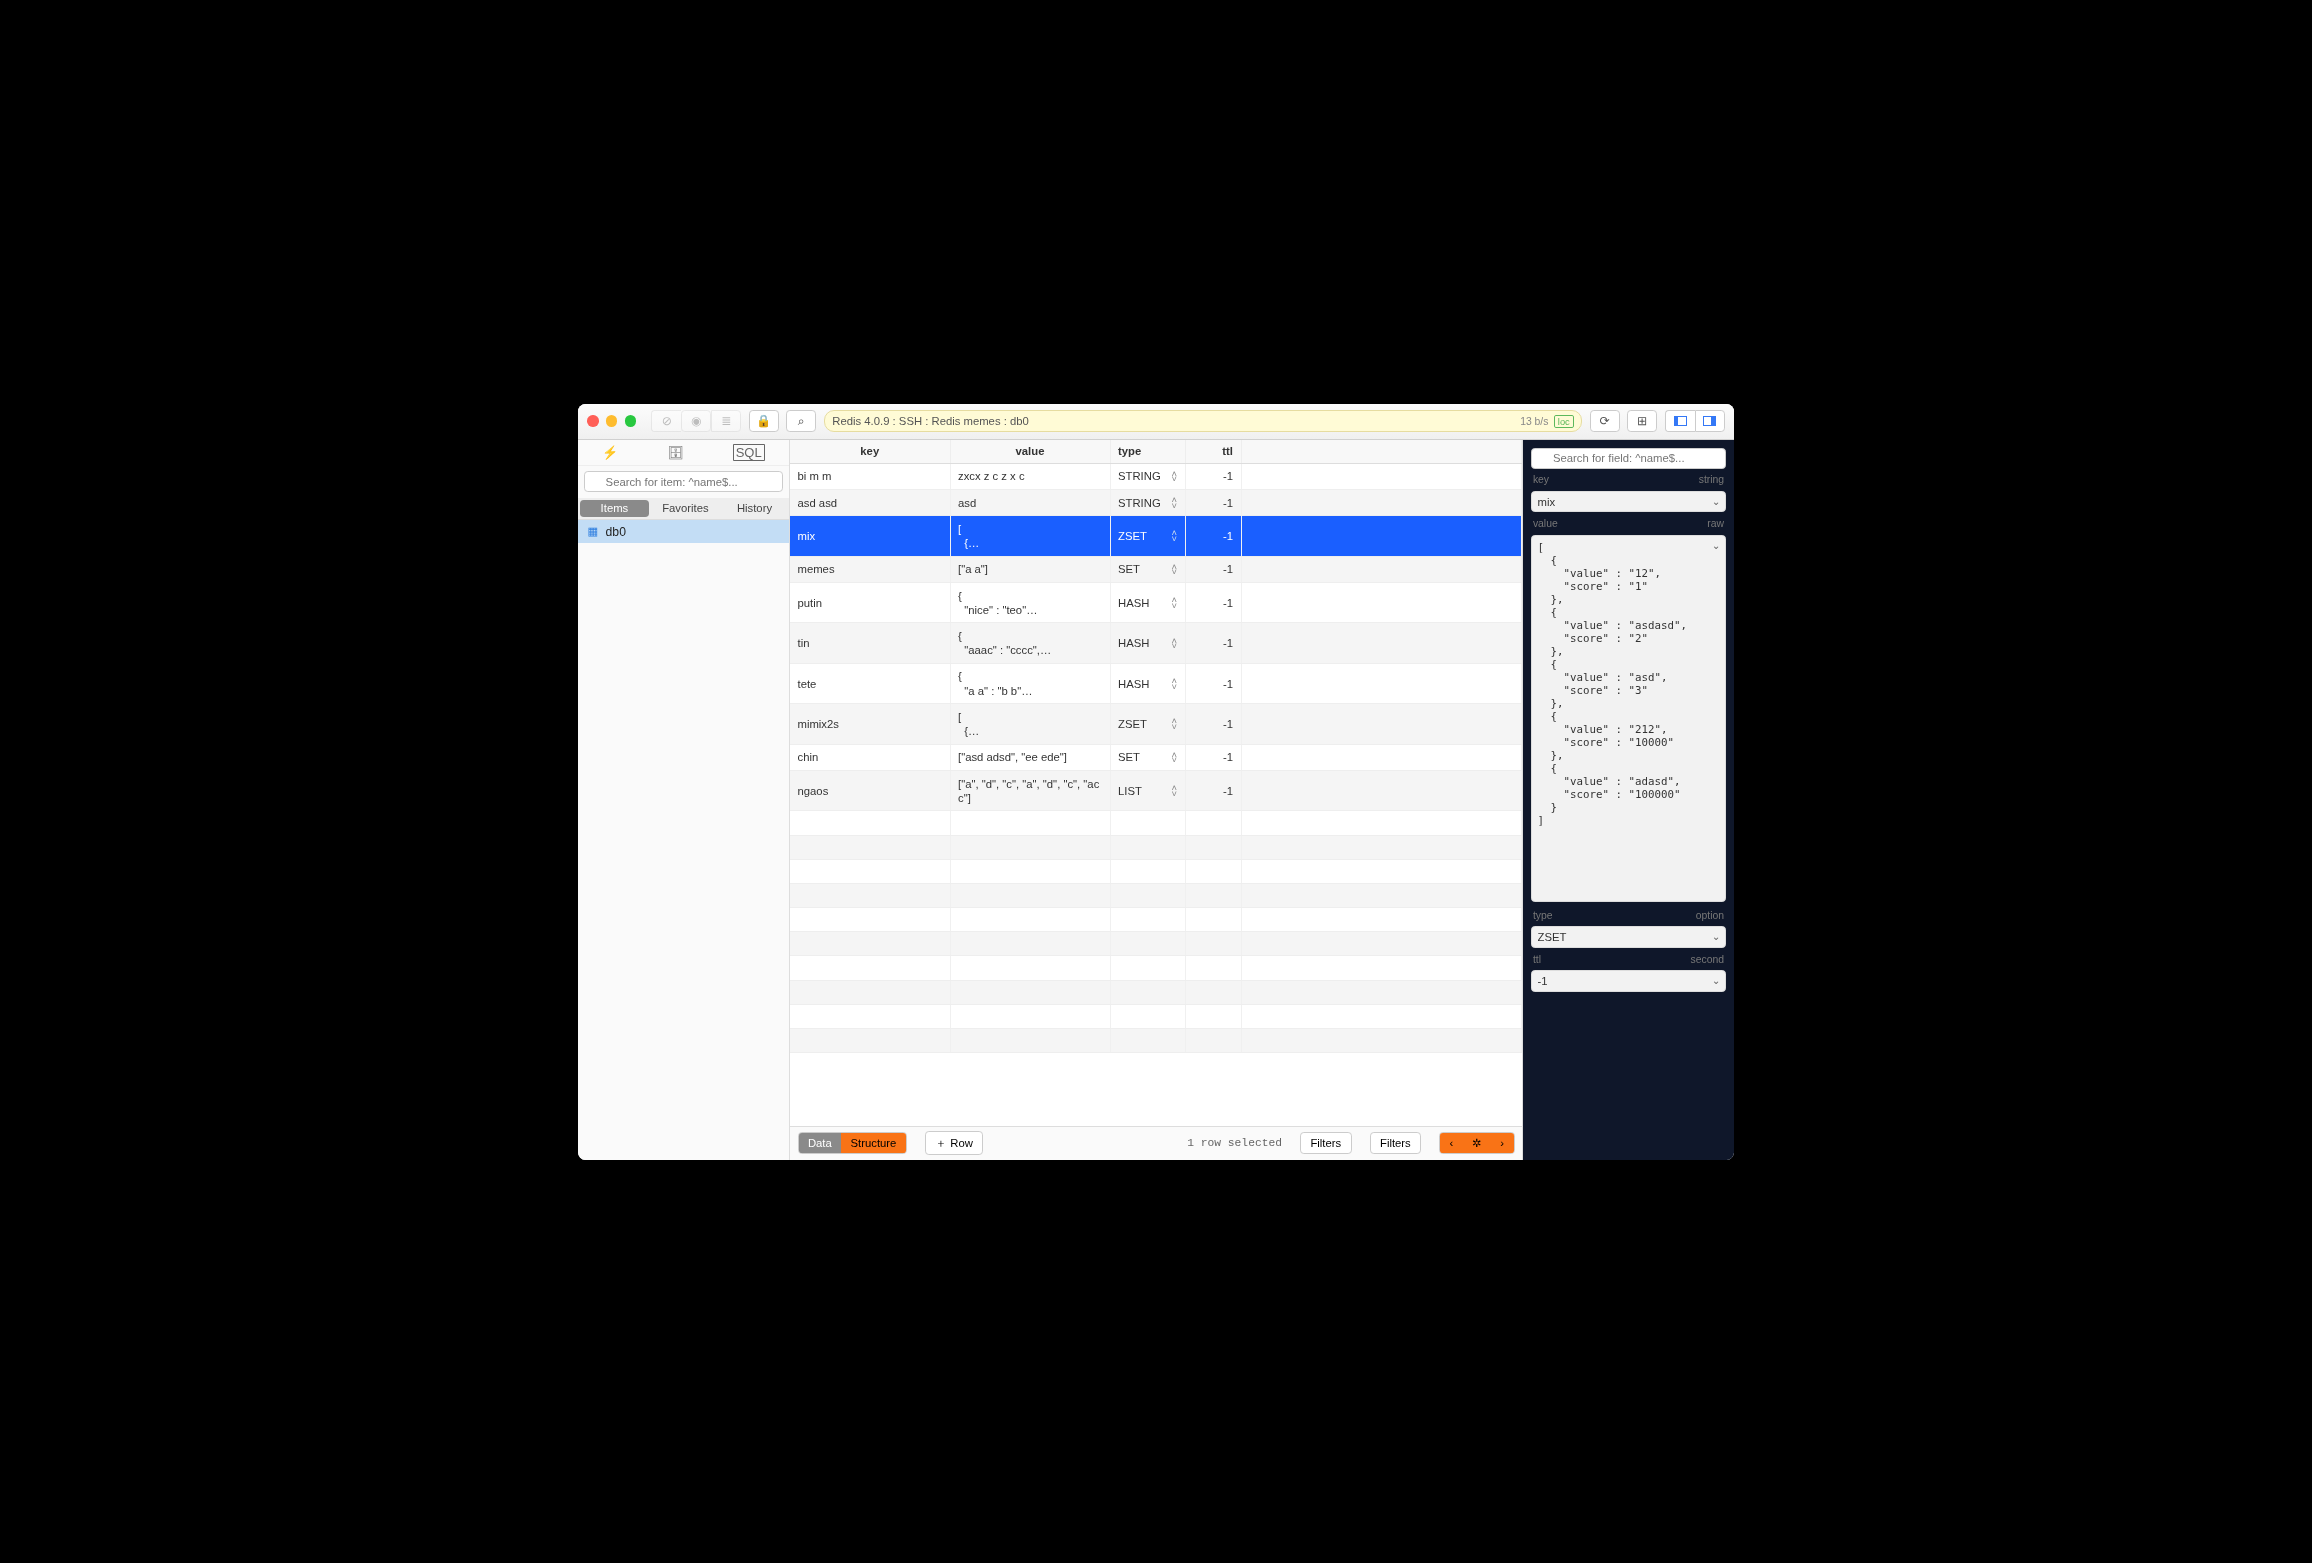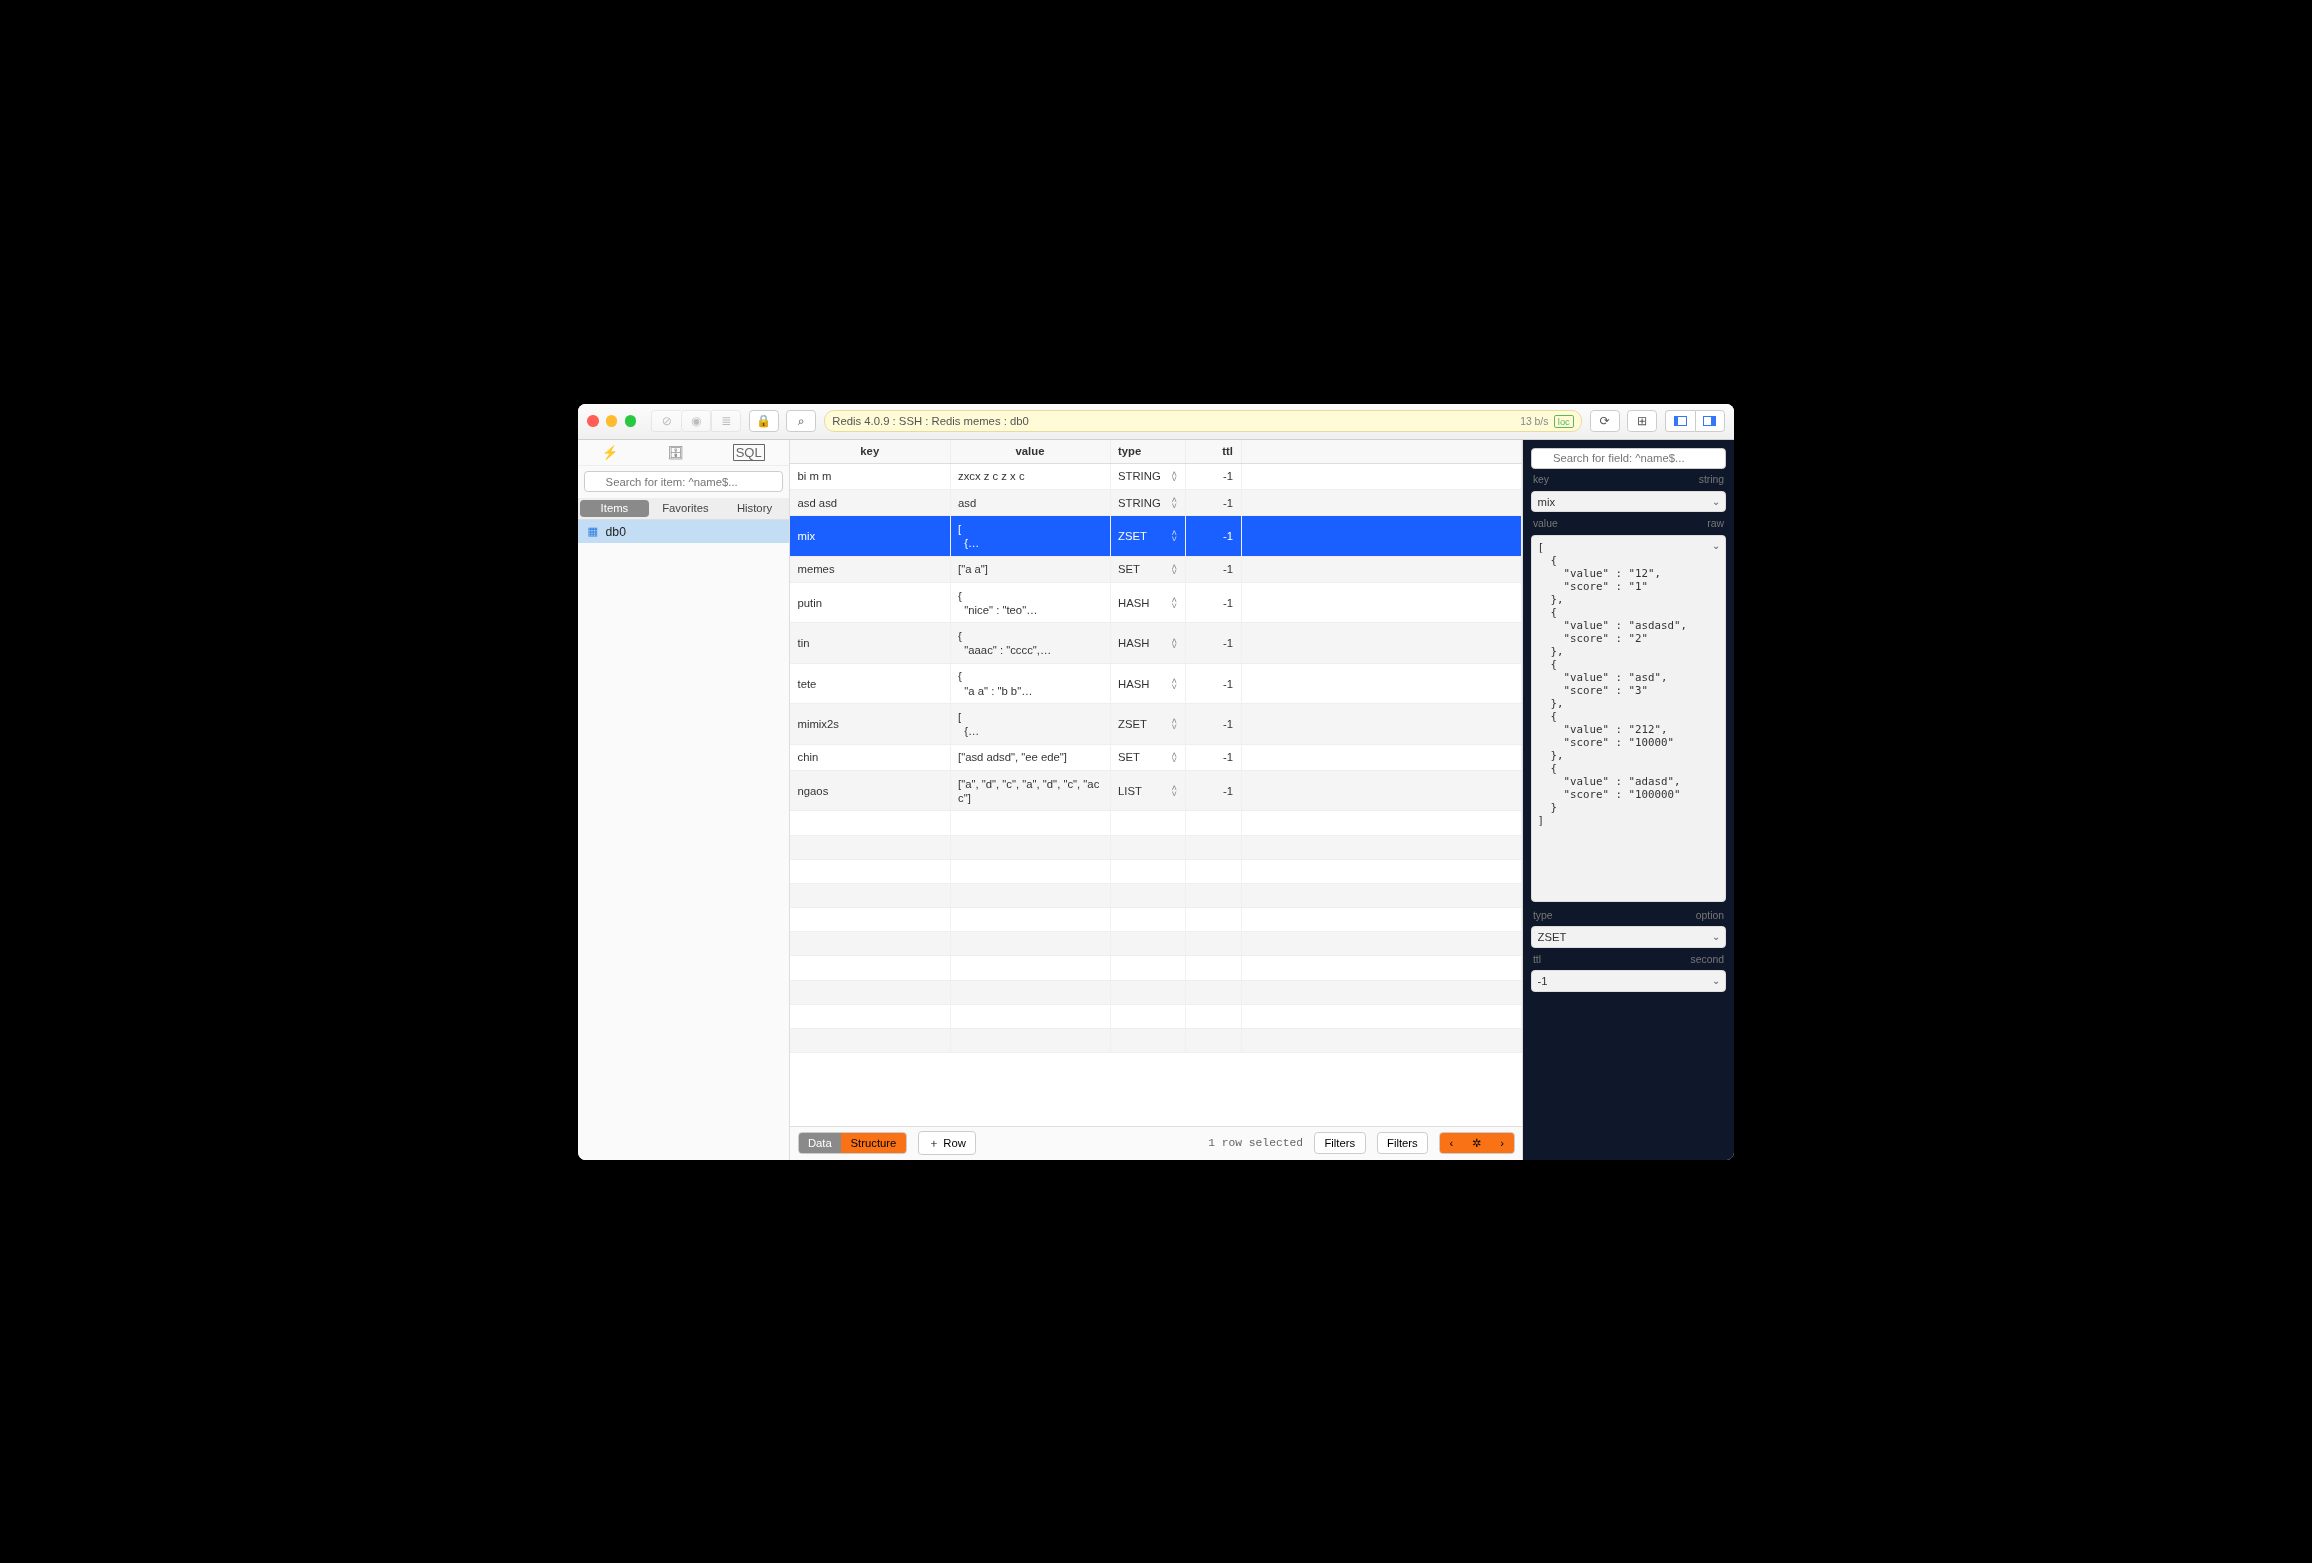--- a/index.html
+++ b/index.html
@@ -41,21 +41,21 @@
 tr.sel td { background: #1a5fff; color: #fff; }
 tr.alt td { background: #f5f5f5; }
 .col-key { width: 160px; }
 .col-val { width: 160px; }
 .col-type { width: 75px; text-align: left; }
 .col-ttl { width: 56px; text-align: right; }
 .typecell { display: flex; justify-content: space-between; align-items: center; }
 .stepper { font-size: 9.4px; color: #888; line-height: 5.6px; display: flex; flex-direction: column; }
 tr.sel .stepper { color: #cde; }
 .valcell { white-space: pre-wrap; line-height: 1.25; }
-.footer { height: 34px; border-top: 0.9px solid #ddd; background: #fafafa; display: flex; align-items: center; padding: 0 7.5px; gap: 11px; font-size: 11.3px; }
+.footer { height: 34px; border-top: 0.9px solid #ddd; background: #fafafa; display: flex; align-items: center; padding: 0 7.5px; gap: 18px; font-size: 11.3px; }
 .seg { display: flex; border: 0.9px solid #ccc; border-radius: 3.8px; overflow: hidden; }
 .seg > div { padding: 3.8px 9.4px; background: #f97316; }
 .seg > div.active { background: #8a8a8a; color: #fff; }
 .fbtn { border: 0.9px solid #ccc; border-radius: 3.8px; background: #fff; padding: 3.8px 9.4px; display: flex; align-items: center; gap: 3.8px; }
 .spacer { flex: 1; text-align: right; color: #666; font-family: Liberation Mono, monospace; }
 .inspector { width: 212px; border-left: 0.9px solid #ddd; background: #0f172a; padding: 8px; display: flex; flex-direction: column; gap: 3.8px; font-size: 11.3px; }
 .insp-row { display: flex; justify-content: space-between; color: #777; font-size: 10.4px; padding: 1.9px 1.9px; }
 .insp-field { position: relative; }
 .insp-input { width: 100%; border: 0.9px solid #ddd; background: #f2f2f2; border-radius: 3.8px; padding: 3.8px 19px 3.8px 5.6px; font-size: 11.3px; color: #333; }
 .insp-chev { position: absolute; right: 5.6px; top: 3.8px; color: #666; font-size: 10.4px; }

